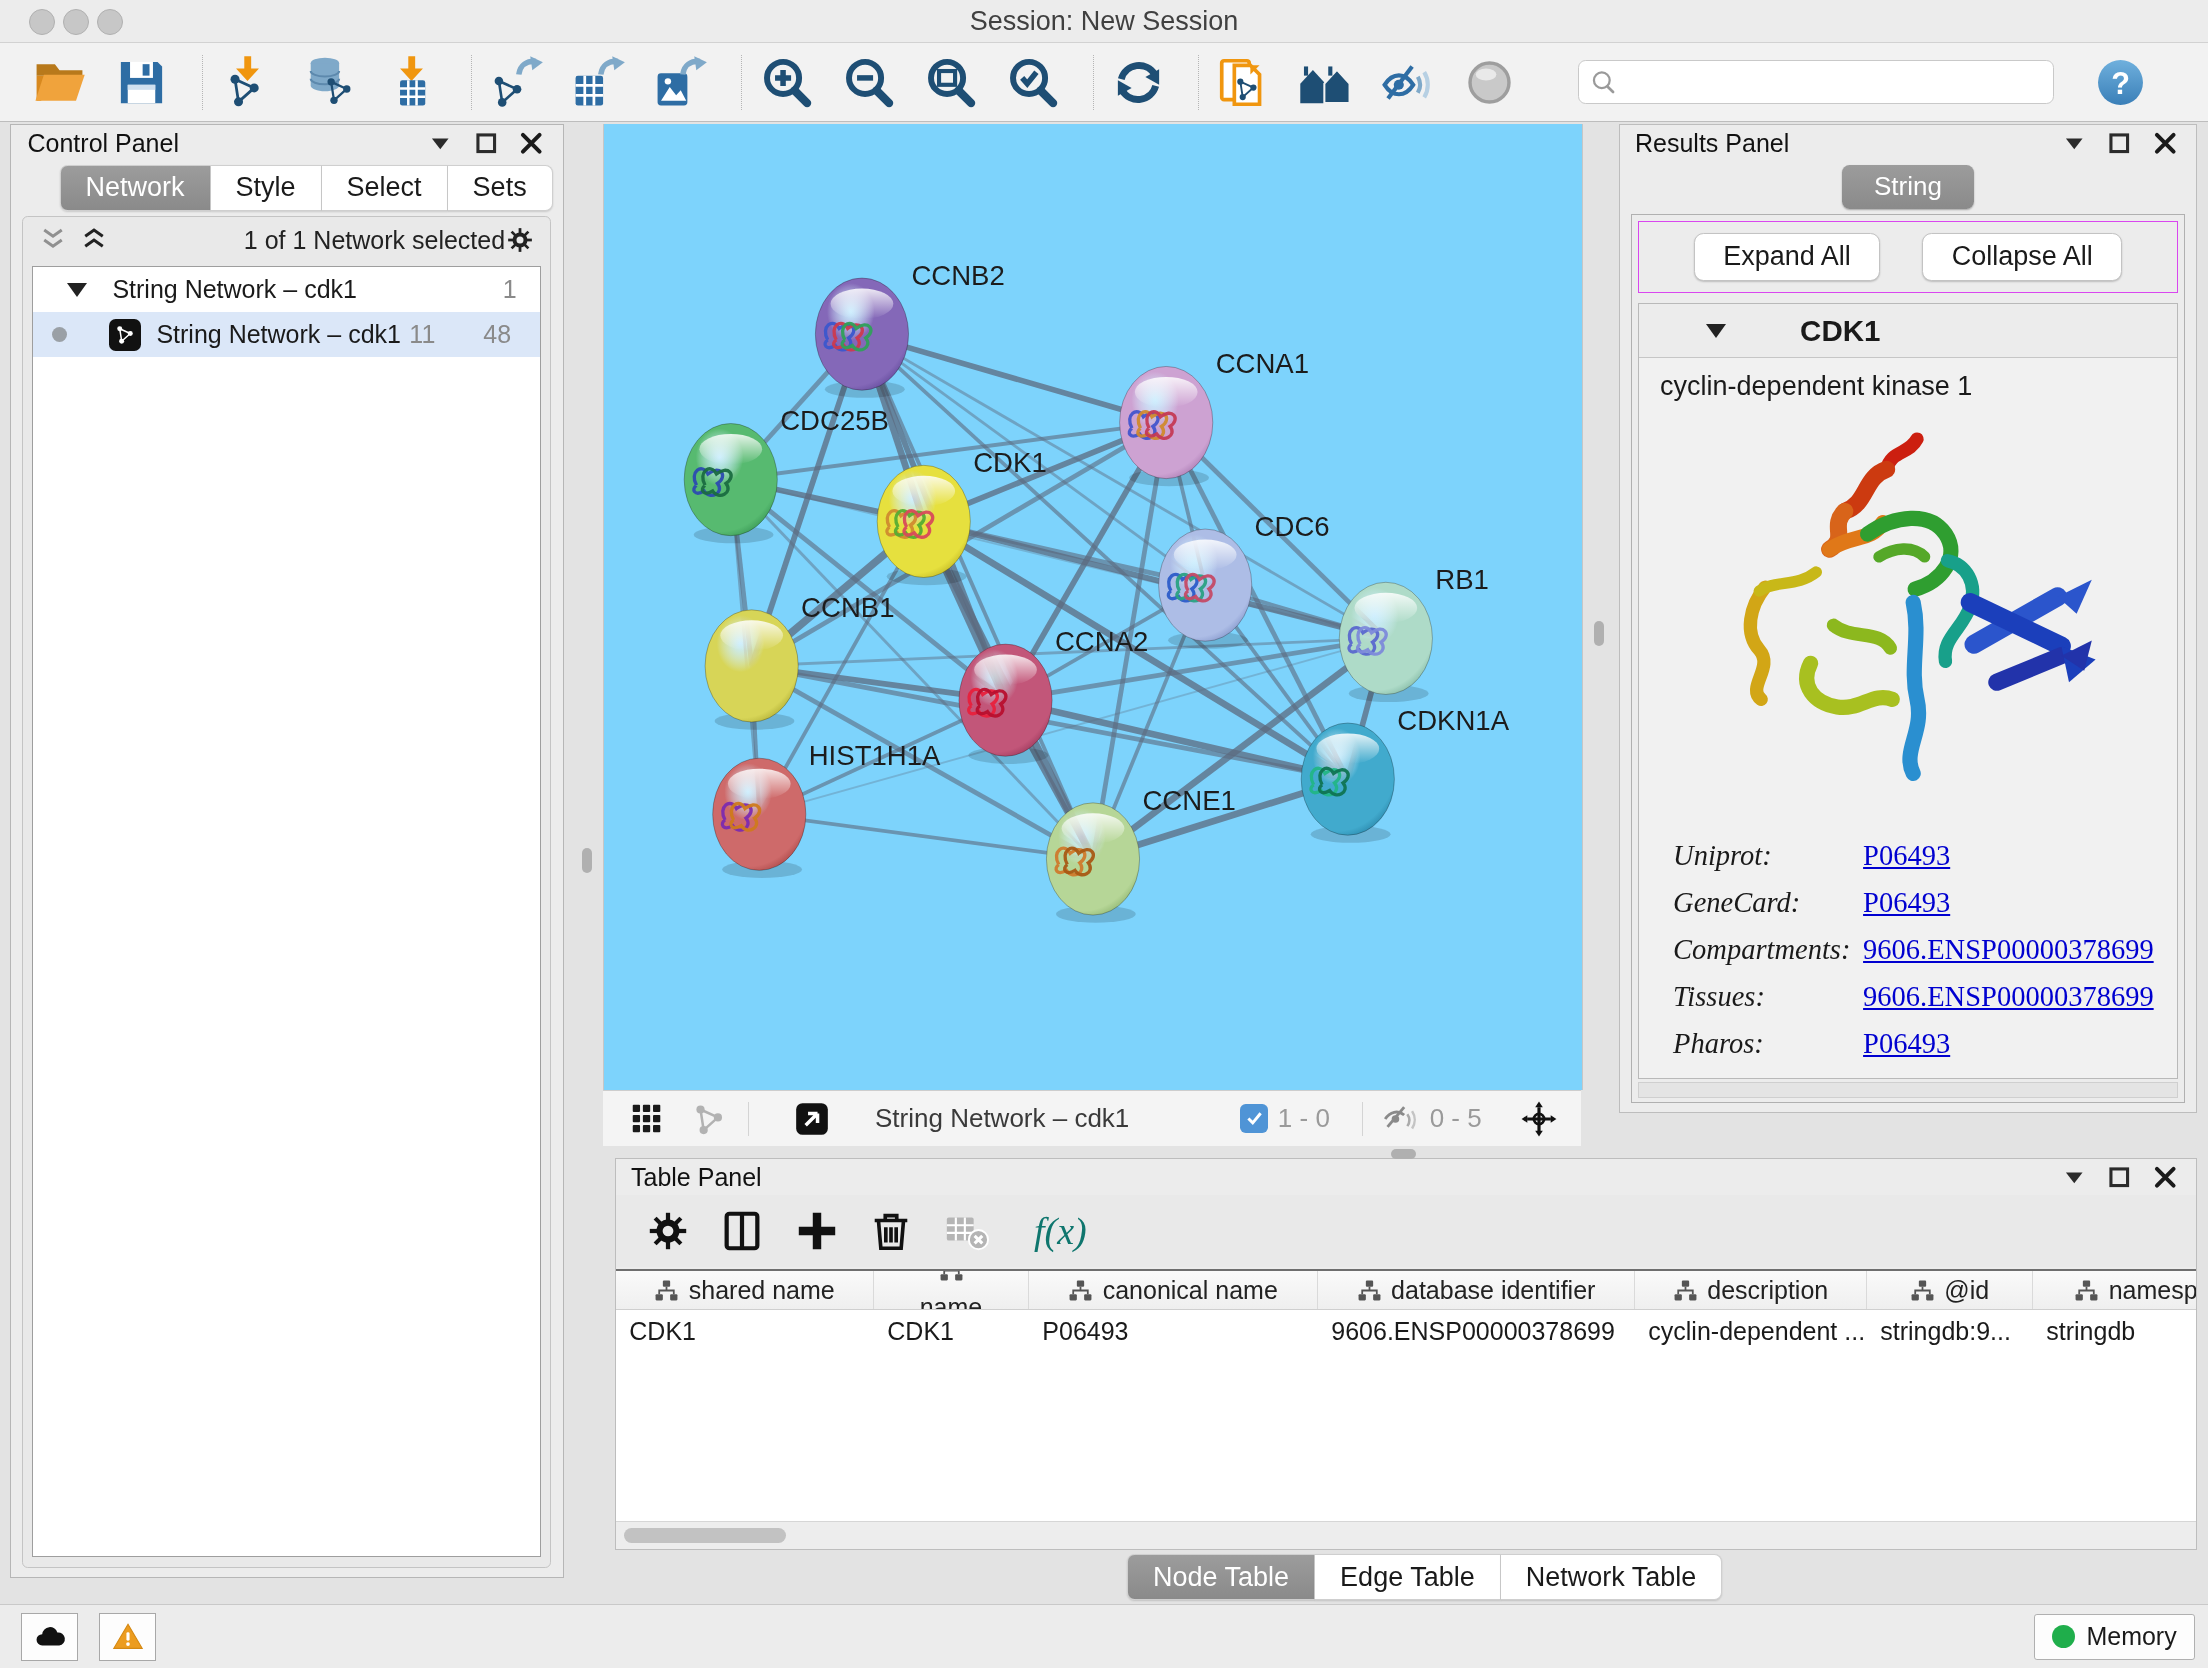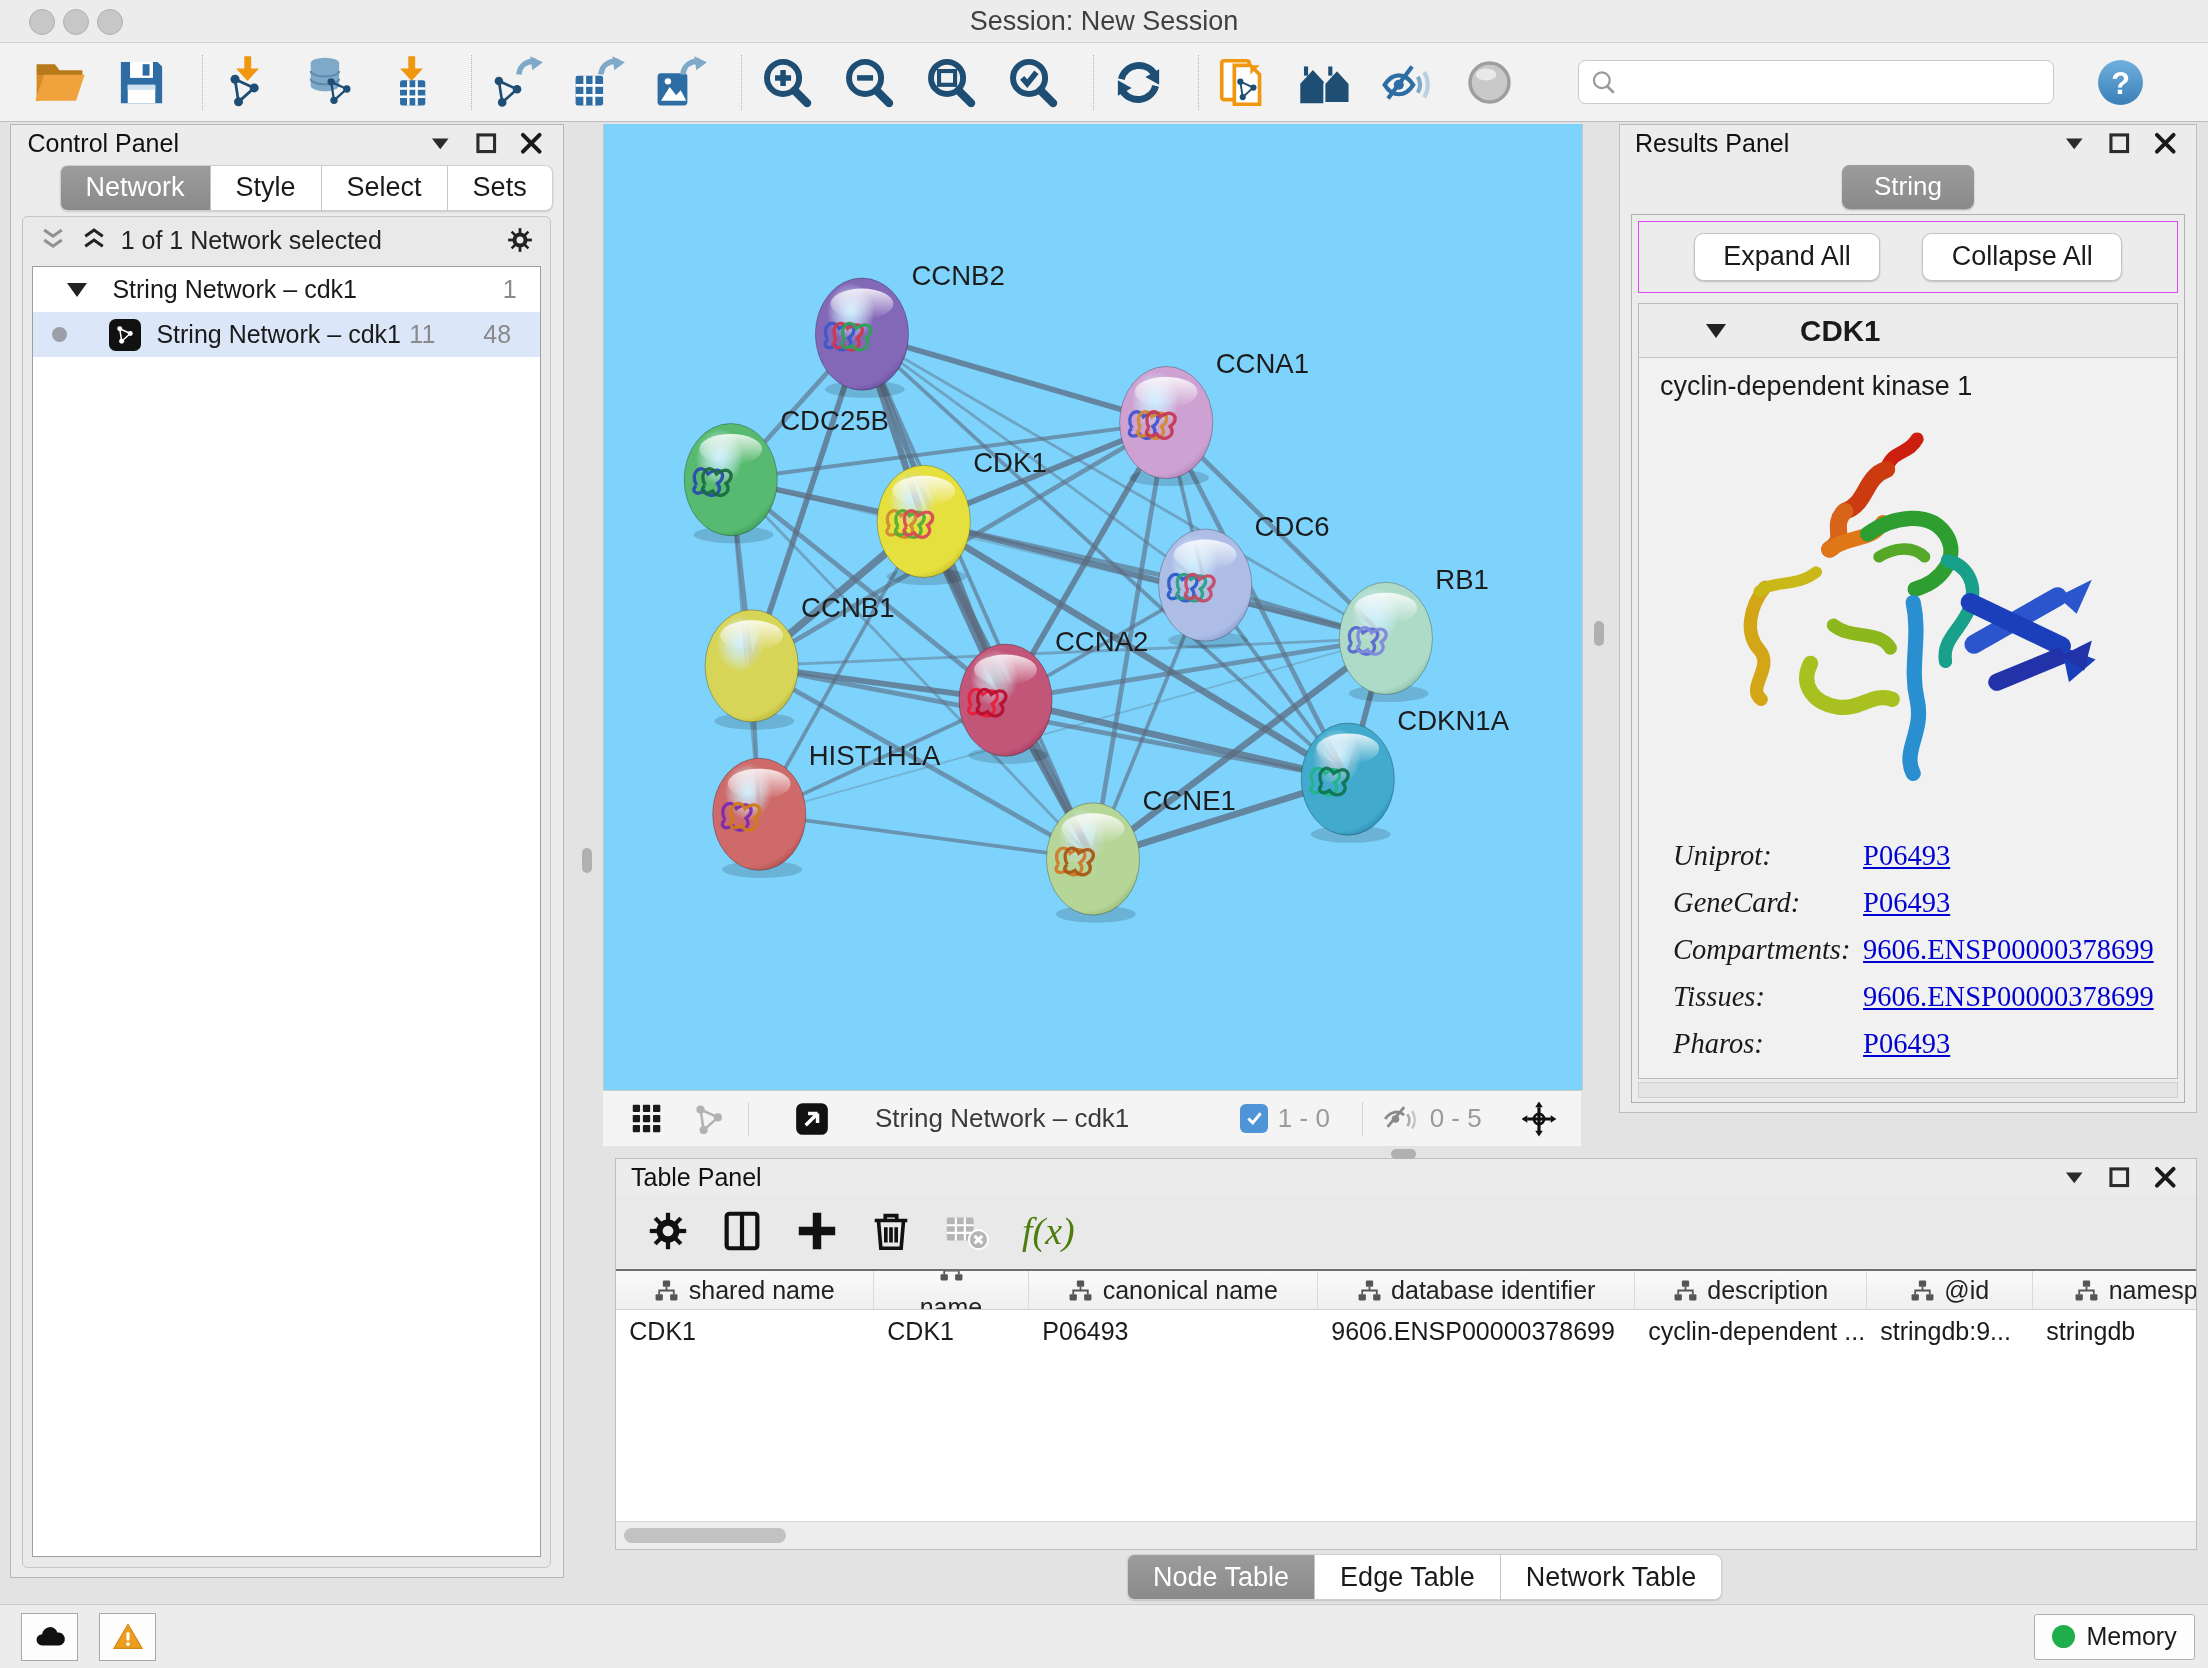--- a/index.html
+++ b/index.html
@@ -36,21 +36,21 @@
   .seg.sel{background:linear-gradient(#9c9c9c,#8a8a8a);color:#fff;}
   
   .cpanel{position:absolute;left:9.5px;top:124px;width:554px;height:1454px;background:#ececec;
           border:1px solid #b6b6b6;box-sizing:border-box;}
   .cp-tabs{display:flex;margin:3.8px 0 7.6px 49px;}
   .cp-inner{position:absolute;left:11.4px;right:11.4px;top:91px;bottom:9.5px;border:1px solid #c4c4c4;
             border-radius:5.7px;background:#e9e9e9;}
   .cp-tools{height:46px;display:flex;align-items:center;padding:0 15px;}
   .cp-tools .ic{width:30px;height:30px;margin-right:11.4px;}
   .cp-tools .ic svg{width:100%;height:100%;}
-  .cp-status{flex:1;text-align:left;font-size:25px;color:#222;}
+  .cp-status{flex:1;text-align:right;font-size:25px;color:#222;}
   .cp-list{position:absolute;left:9.5px;right:9.5px;top:49px;bottom:9.5px;background:#fff;border:1px solid #9e9e9e;overflow:hidden;}
   .net-row{height:45px;display:flex;align-items:center;font-size:25px;}
   .net-row .cnt{color:#8a8a8a;}
   .net-row.selrow{background:#dbe7f8;}
   .tri{width:0;height:0;border-left:10.5px solid transparent;border-right:10.5px solid transparent;border-top:14.3px solid #222;}
   .bullet{width:15px;height:15px;border-radius:50%;background:#9aa0a6;}
   .shbox{width:32px;height:32px;border-radius:6.7px;background:#111;display:flex;align-items:center;justify-content:center;}
   .shbox svg{width:23px;height:23px;}
   
   .canvas{position:absolute;left:603px;top:124px;width:978px;height:966px;background:#7dd3fc;
@@ -86,21 +86,21 @@
   .xrow{display:flex;margin-top:15px;font-family:"Liberation Serif",serif;font-size:28.5px;}
   .xlab{width:190px;margin-left:13px;flex:none;font-style:italic;}
   .xval{color:#0000d0;text-decoration:underline;}
   .r-scroll{position:absolute;left:5.7px;right:5.7px;bottom:3.8px;height:13.3px;background:#e4e4e4;border:1px solid #cfcfcf;}
   
   .tpanel{position:absolute;left:615px;top:1158px;width:1582px;height:392px;background:#ececec;
           border:1px solid #bdbdbd;box-sizing:border-box;}
   .t-tools{height:72px;display:flex;align-items:center;padding-left:28.5px;background:#e9e9e9;}
   .t-tools .tic{width:46px;height:46px;margin-right:28.5px;}
   .t-tools .tic svg{width:100%;height:100%;}
-  .fx{font-family:"Liberation Serif",serif;font-style:italic;font-size:38px;color:#4d7c0f;margin-left:5px;}
+  .fx{font-family:"Liberation Serif",serif;font-style:italic;font-size:38px;color:#0f766e;margin-left:17px;}
   .tbl{position:absolute;left:0;right:0;top:110px;bottom:27px;background:#fff;border-top:2.9px solid #6e6e6e;
        overflow:hidden;}
   .thead{display:flex;height:38px;background:linear-gradient(#fafafa,#efefef);border-bottom:1px solid #cfcfcf;}
   .th{display:flex;align-items:center;justify-content:center;gap:9.5px;font-size:25px;color:#222;
       border-right:1px solid #dadada;flex:none;box-sizing:border-box;overflow:hidden;white-space:nowrap;}
   .th .sm{width:25px;height:25px;flex:none;}
   .th .sm svg{width:100%;height:100%;}
   .trow{display:flex;height:42px;align-items:center;}
   .td{font-size:25px;padding-left:13.3px;box-sizing:border-box;flex:none;overflow:hidden;white-space:nowrap;}
   .t-scroll{position:absolute;left:0;right:0;bottom:0;height:27px;background:#ededed;border-top:1px solid #d6d6d6;}

